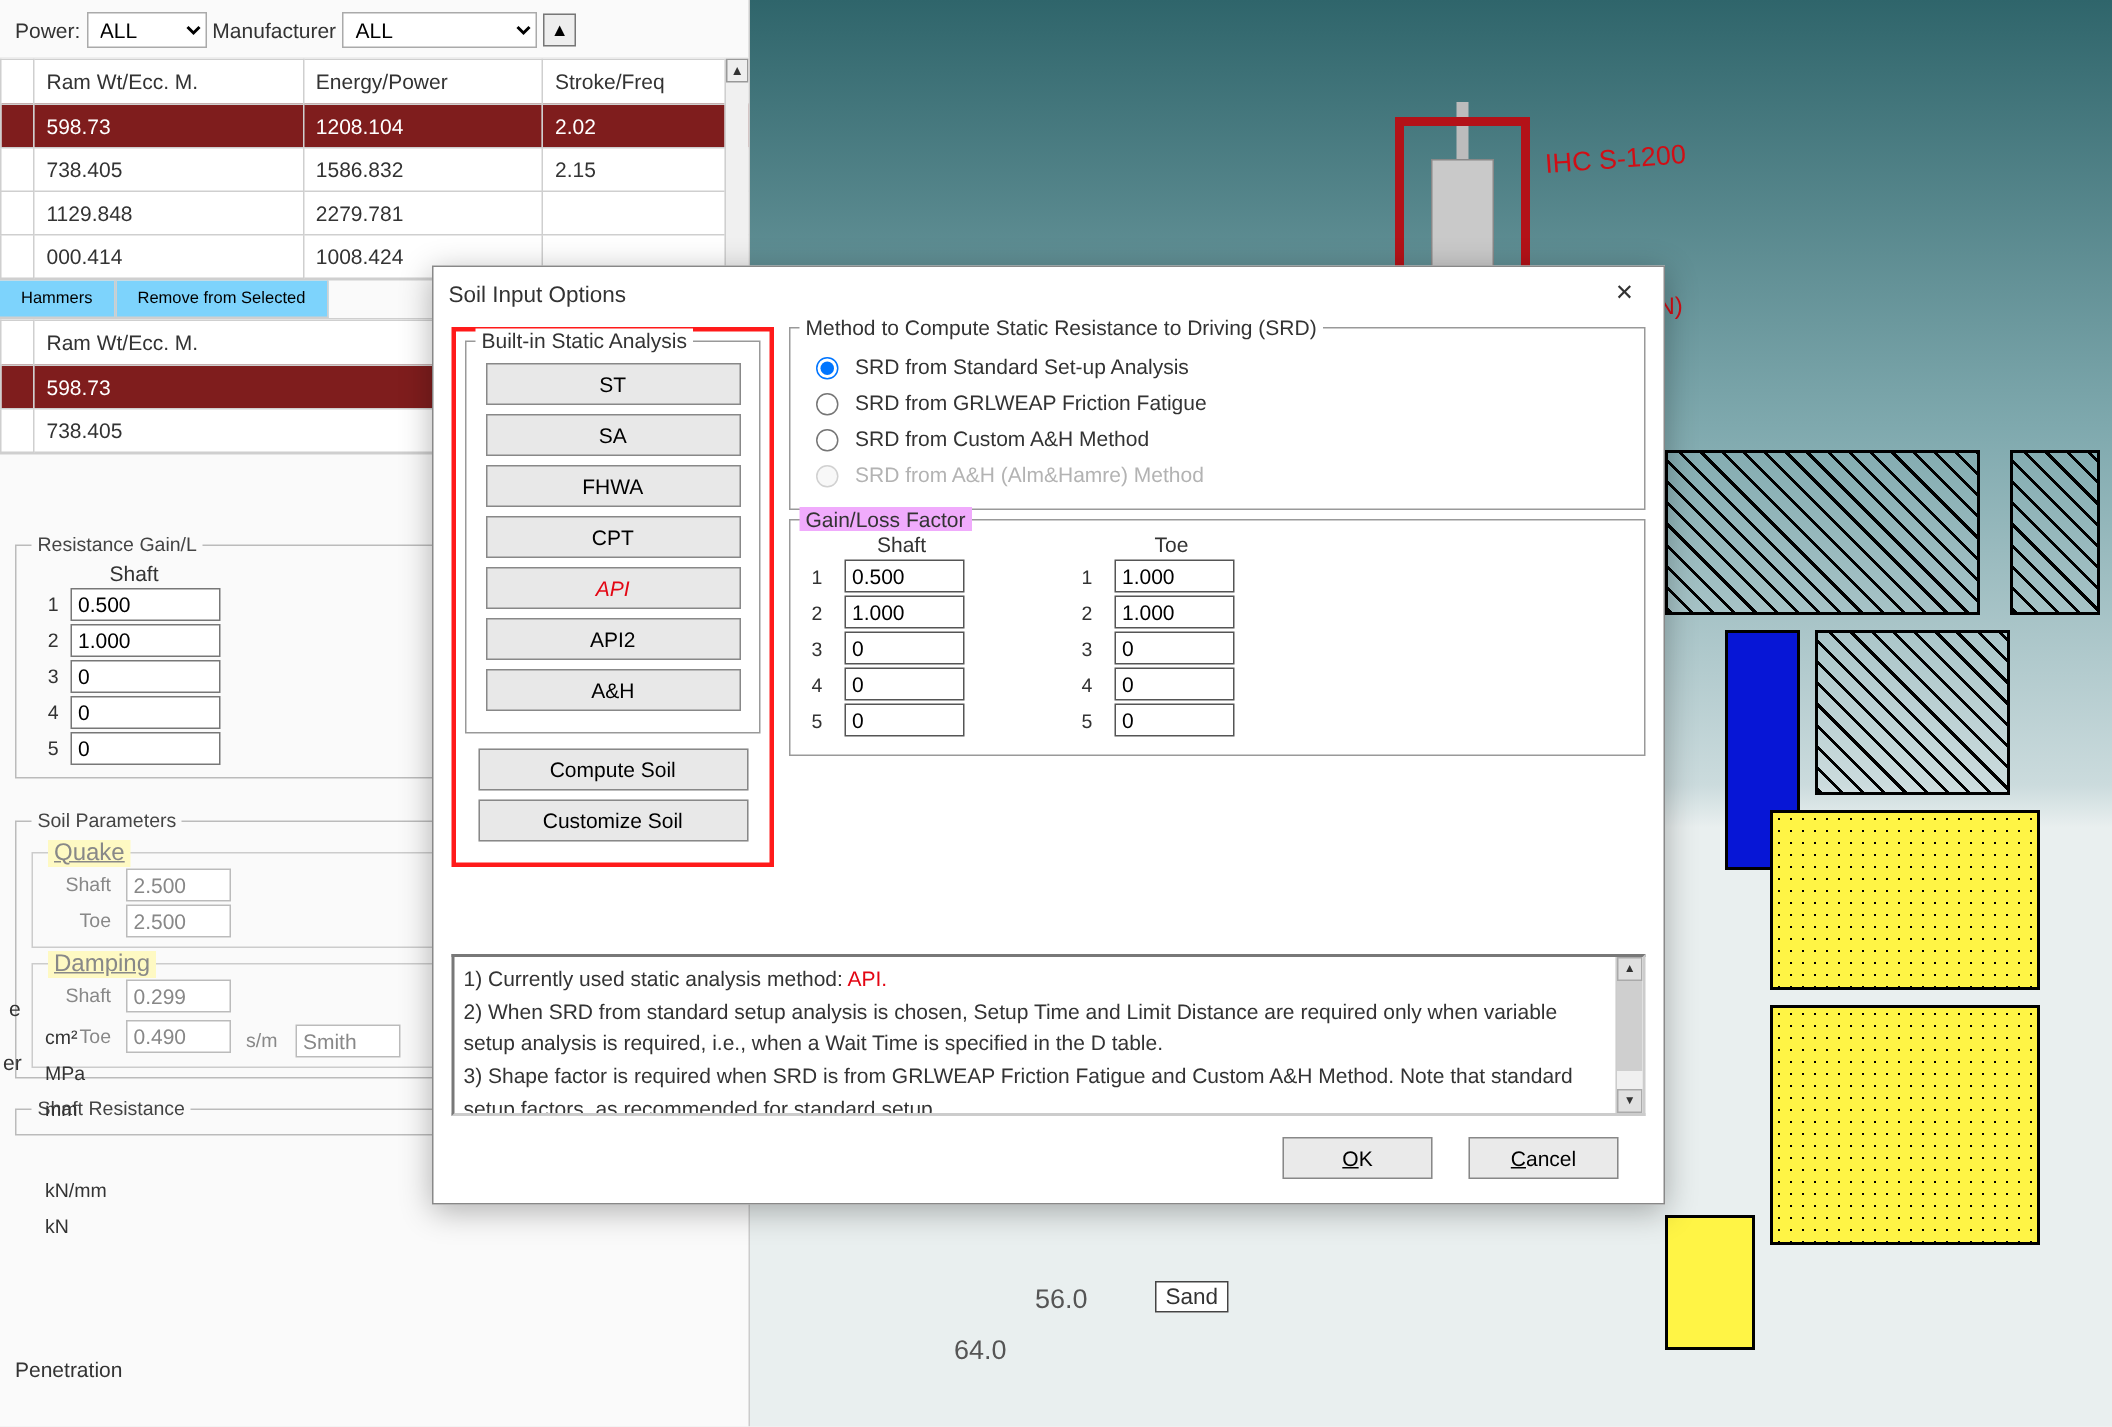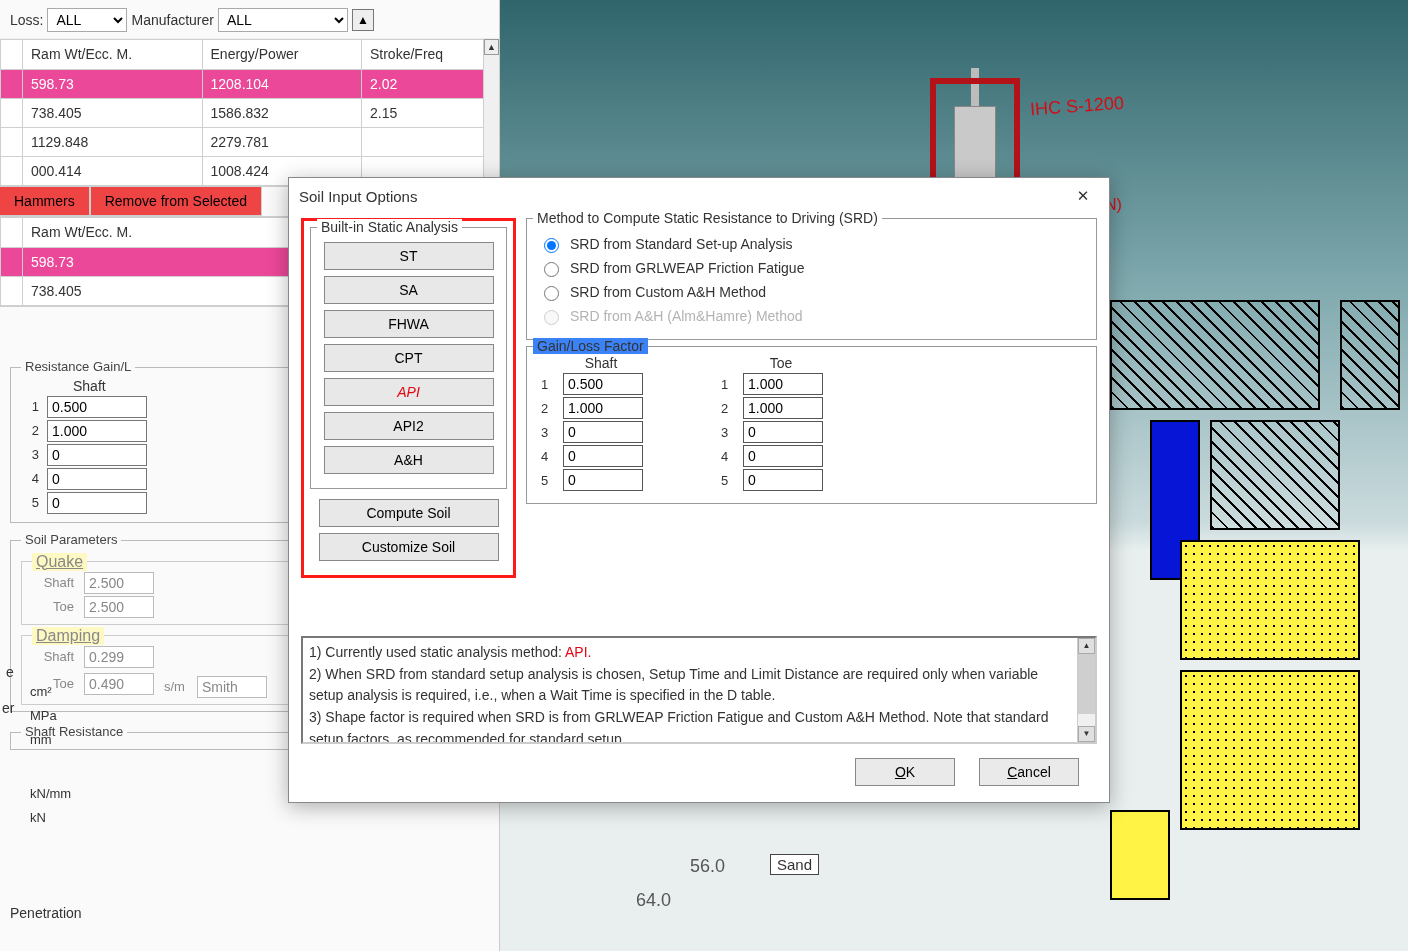--- a/index.html
+++ b/index.html
@@ -61,21 +61,21 @@
     font-size: 14px;
     background: #fff;
     white-space: nowrap;
   }
   .grid th {
     font-weight: normal;
     background: #fff;
     line-height: 1.2;
   }
   .grid tr.selected td {
-    background: #ec4899;
+    background: #7f1d1d;
     color: #fff;
   }
   .grid-wrap {
     position: relative;
     max-height: 160px;
     overflow: hidden;
     border-bottom: 1px solid #cfcfcf;
   }
   .vscroll {
     position: absolute;
@@ -93,23 +93,23 @@
     line-height: 14px;
     cursor: pointer;
   }
 
   .midbar {
     display: flex;
     border-bottom: 1px solid #cfcfcf;
   }
   .midbar button {
     font-family: inherit;
-    font-size: 14px;
+    font-size: 11px;
     padding: 6px 14px;
-    background: #ef4444;
+    background: #7dd3fc;
     border: 1px solid #cfcfcf;
     border-top: none;
     cursor: pointer;
   }
   .midbar button:first-child { border-left: none; }
 
   .group {
     border: 1px solid #bbb;
     margin: 14px 10px 0 10px;
     padding: 10px 10px 6px 10px;
@@ -346,21 +346,21 @@
 
   .gl2 {
     border: 1px solid #999;
     margin-top: 6px;
     padding: 8px 14px 10px 14px;
     position: relative;
   }
   .gl2 .legend {
     position: absolute;
     top: -9px; left: 6px;
-    background: #3b82f6;
+    background: #f0abfc;
     padding: 0 4px;
     font-size: 14px;
   }
   .gl2-cols { display: flex; gap: 60px; }
   .gl2-col .head { text-align: center; font-size: 14px; margin-bottom: 2px; width: 120px;}
   .gl2-col .row { display: flex; align-items: center; gap: 10px; margin: 2px 0; }
   .gl2-col .row .n { width: 12px; }
   .gl2-col .row input {
     width: 80px;
     border: 1px solid #555;
@@ -433,21 +433,21 @@
     border: 1px solid #444;
     background: #fff;
     padding: 1px 6px;
   }
 </style>
 </head>
 <body>
 
 <div class="left-panel">
   <div class="filters">
-    <label>Loss:</label>
+    <label>Power:</label>
     <select class="type">
       <option>ALL</option>
     </select>
     <label>Manufacturer</label>
     <select class="mfr">
       <option>ALL</option>
     </select>
     <button class="up-btn">▲</button>
   </div>
 
@@ -540,21 +540,21 @@
     <div class="gl-row">
         <span class="num">4</span>
         <input value="0" style="">
       </div>
     <div class="gl-row">
         <span class="num">5</span>
         <input value="0" style="">
       </div>
   </div>
 
-  <div class="group" style="margin-top:17px">
+  <div class="group" style="margin-top:28px">
     <div class="legend">Soil Parameters</div>
     <div class="subgroup">
       <div class="legend">Quake</div>
       <div class="sp-row">
           <span class="lbl">Shaft</span>
           <input value="2.500" style="">
         </div>
       <div class="sp-row">
           <span class="lbl">Toe</span>
           <input value="2.500" style="">

